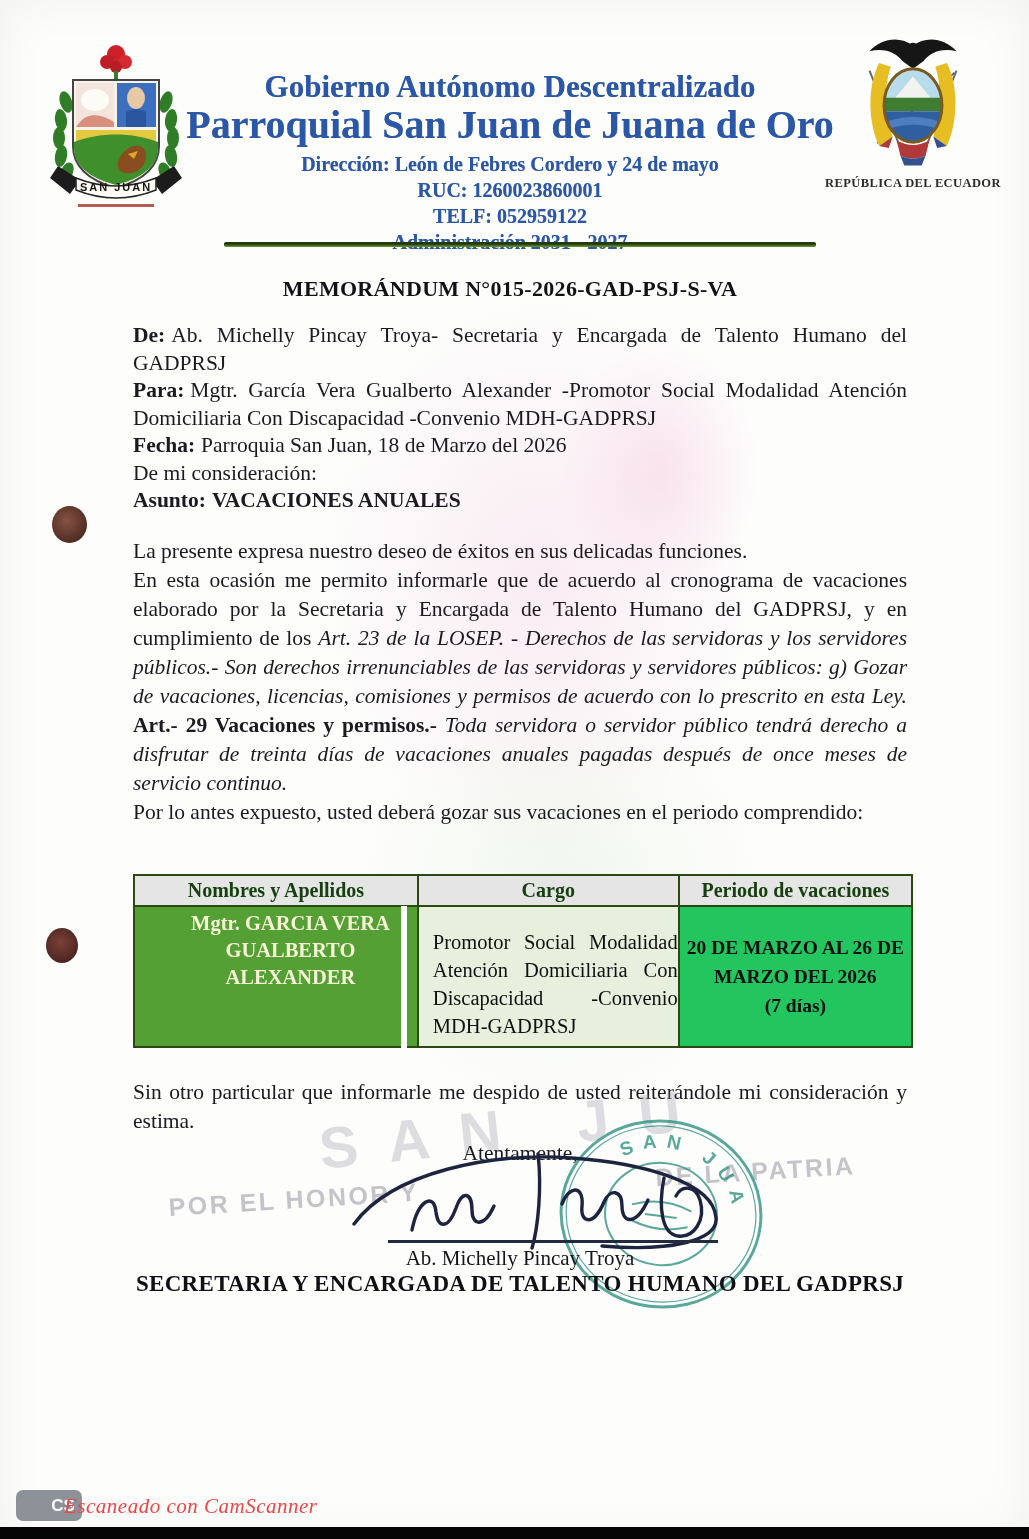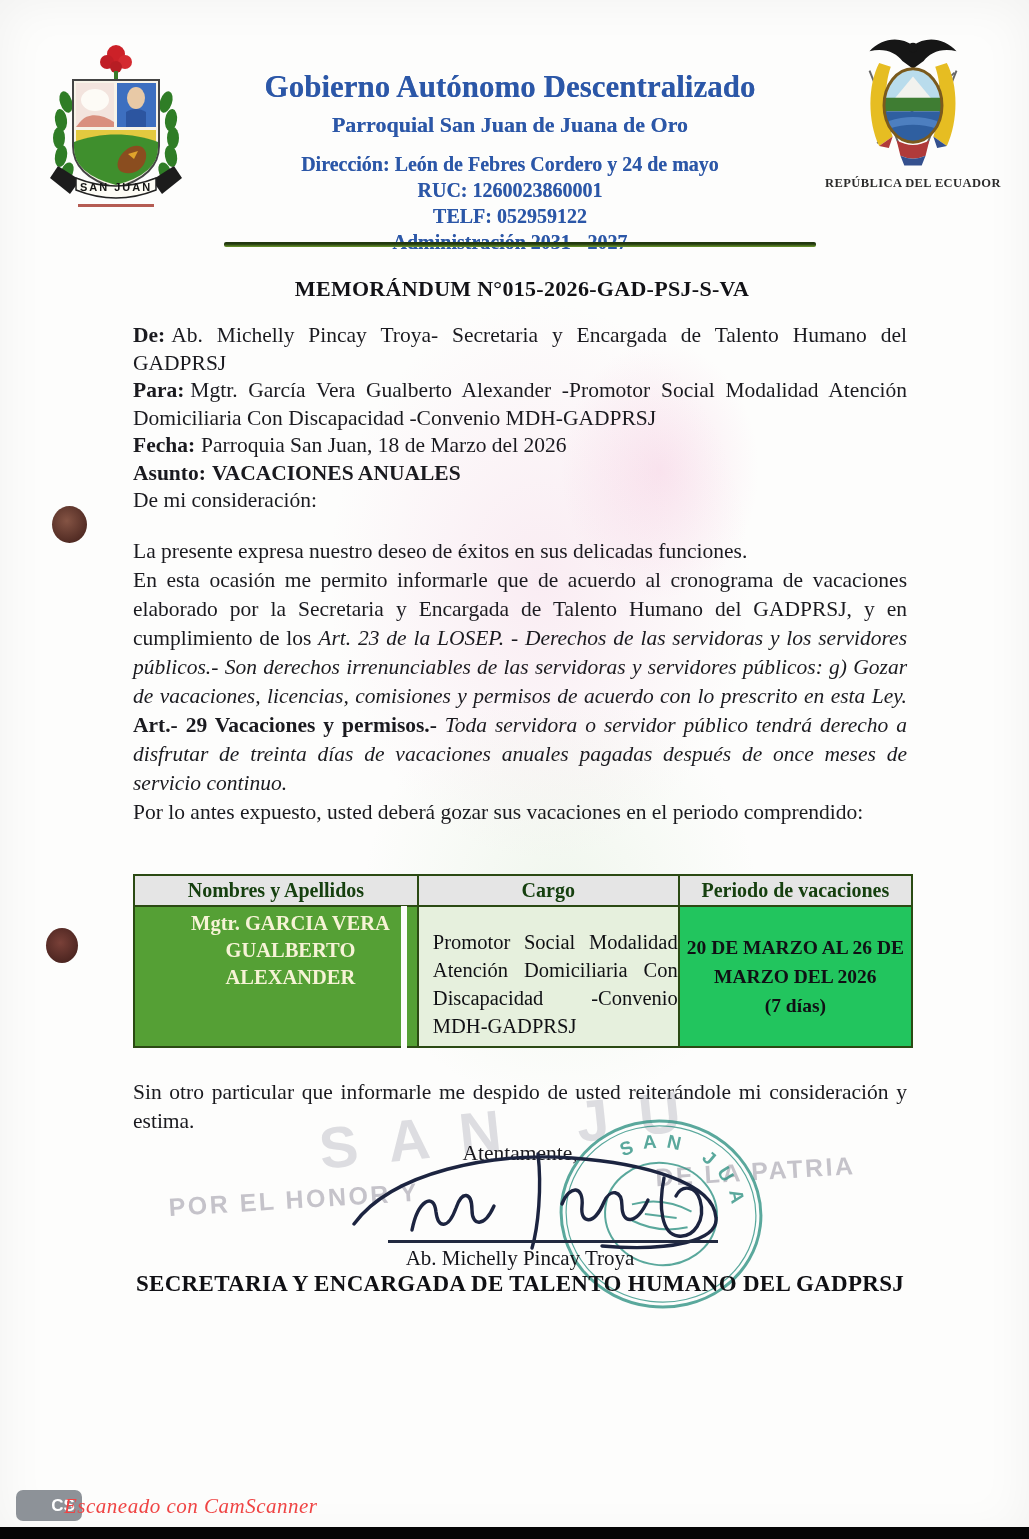--- a/index.html
+++ b/index.html
@@ -9,27 +9,27 @@
     overflow:hidden;box-shadow:inset 0 0 50px rgba(0,0,0,0.05);
   }
   
   .crest-left{position:absolute;left:40px;top:38px;width:152px;height:176px;}
   .crest-right{position:absolute;left:838px;top:32px;width:150px;height:145px;}
   .crest-caption{position:absolute;left:820px;top:176px;width:186px;text-align:center;
     font-size:12.5px;font-weight:bold;color:#2b2b2b;letter-spacing:.4px;}
   .hdr{position:absolute;left:178px;top:68px;width:664px;text-align:center;
     color:#2b57a8;font-weight:bold;text-shadow:0 0 .6px rgba(30,60,140,.55);}
   .hdr .l1{font-size:31px;line-height:38px;}
-  .hdr .l2{font-size:22px;line-height:38px;}
+  .hdr .l2{font-size:40px;line-height:38px;}
   .hdr .l3{font-size:20px;line-height:26px;margin-top:7px;}
   .hdr .l4,.hdr .l5,.hdr .l6{font-size:20px;line-height:26px;}
   .hdr-rule{position:absolute;left:224px;top:242px;width:592px;height:5px;
     background:linear-gradient(#22380f 40%,#6f9d2e);border-radius:2px;}
   
-  .memo-title{position:absolute;left:136px;top:276px;width:772px;text-align:center;
+  .memo-title{position:absolute;left:124px;top:276px;width:772px;text-align:center;
     font-size:22px;font-weight:bold;letter-spacing:.3px;color:#121216;}
   .meta{position:absolute;left:133px;top:322px;width:774px;font-size:21.5px;
     line-height:27.5px;text-align:justify;}
   .meta .lbl{font-weight:bold;margin-right:6px;}
   .meta .val-bold{font-weight:bold;}
   .body-block{position:absolute;left:133px;top:537px;width:774px;font-size:21.5px;
     line-height:29px;text-align:justify;}
   .body-block p{margin:0;}
   .seg-i{font-style:italic;}
   .seg-b{font-weight:bold;}
@@ -196,24 +196,24 @@
   <div class="meta">
     <div>
       <span class="lbl">De:</span><span>Ab. Michelly Pincay Troya- Secretaria y Encargada de Talento Humano del GADPRSJ</span>
     </div>
     <div>
       <span class="lbl">Para:</span><span>Mgtr. García Vera Gualberto Alexander -Promotor Social Modalidad Atención Domiciliaria Con Discapacidad -Convenio MDH-GADPRSJ</span>
     </div>
     <div>
       <span class="lbl">Fecha:</span><span>Parroquia San Juan, 18 de Marzo del 2026</span>
     </div>
+    <div>De mi consideración:</div>
     <div>
       <span class="lbl">Asunto:</span><span class="val-bold">VACACIONES ANUALES</span>
     </div>
-    <div>De mi consideración:</div>
   </div>
 
   <div class="body-block">
     <p>La presente expresa nuestro deseo de éxitos en sus delicadas funciones.</p>
     <p><span class="seg-n">En esta ocasión me permito informarle que de acuerdo al cronograma de vacaciones elaborado por la Secretaria y Encargada de Talento Humano del GADPRSJ, y en cumplimiento de los </span><span class="seg-bi">Art. 23 de la LOSEP.</span><span class="seg-i"> - Derechos de las servidoras y los servidores públicos.- Son derechos irrenunciables de las servidoras y servidores públicos: </span><span class="seg-bi">g) Gozar de vacaciones</span><span class="seg-i">, licencias, comisiones y permisos de acuerdo con lo prescrito en esta Ley. </span><span class="seg-b">Art.- 29 Vacaciones y permisos.-</span><span class="seg-i"> Toda servidora o servidor público tendrá derecho a disfrutar de treinta días de vacaciones anuales pagadas después de once meses de servicio continuo.</span></p>
     <p>Por lo antes expuesto, usted deberá gozar sus vacaciones en el periodo comprendido:</p>
   </div>
 
   <table class="vac-table">
     <tbody>

